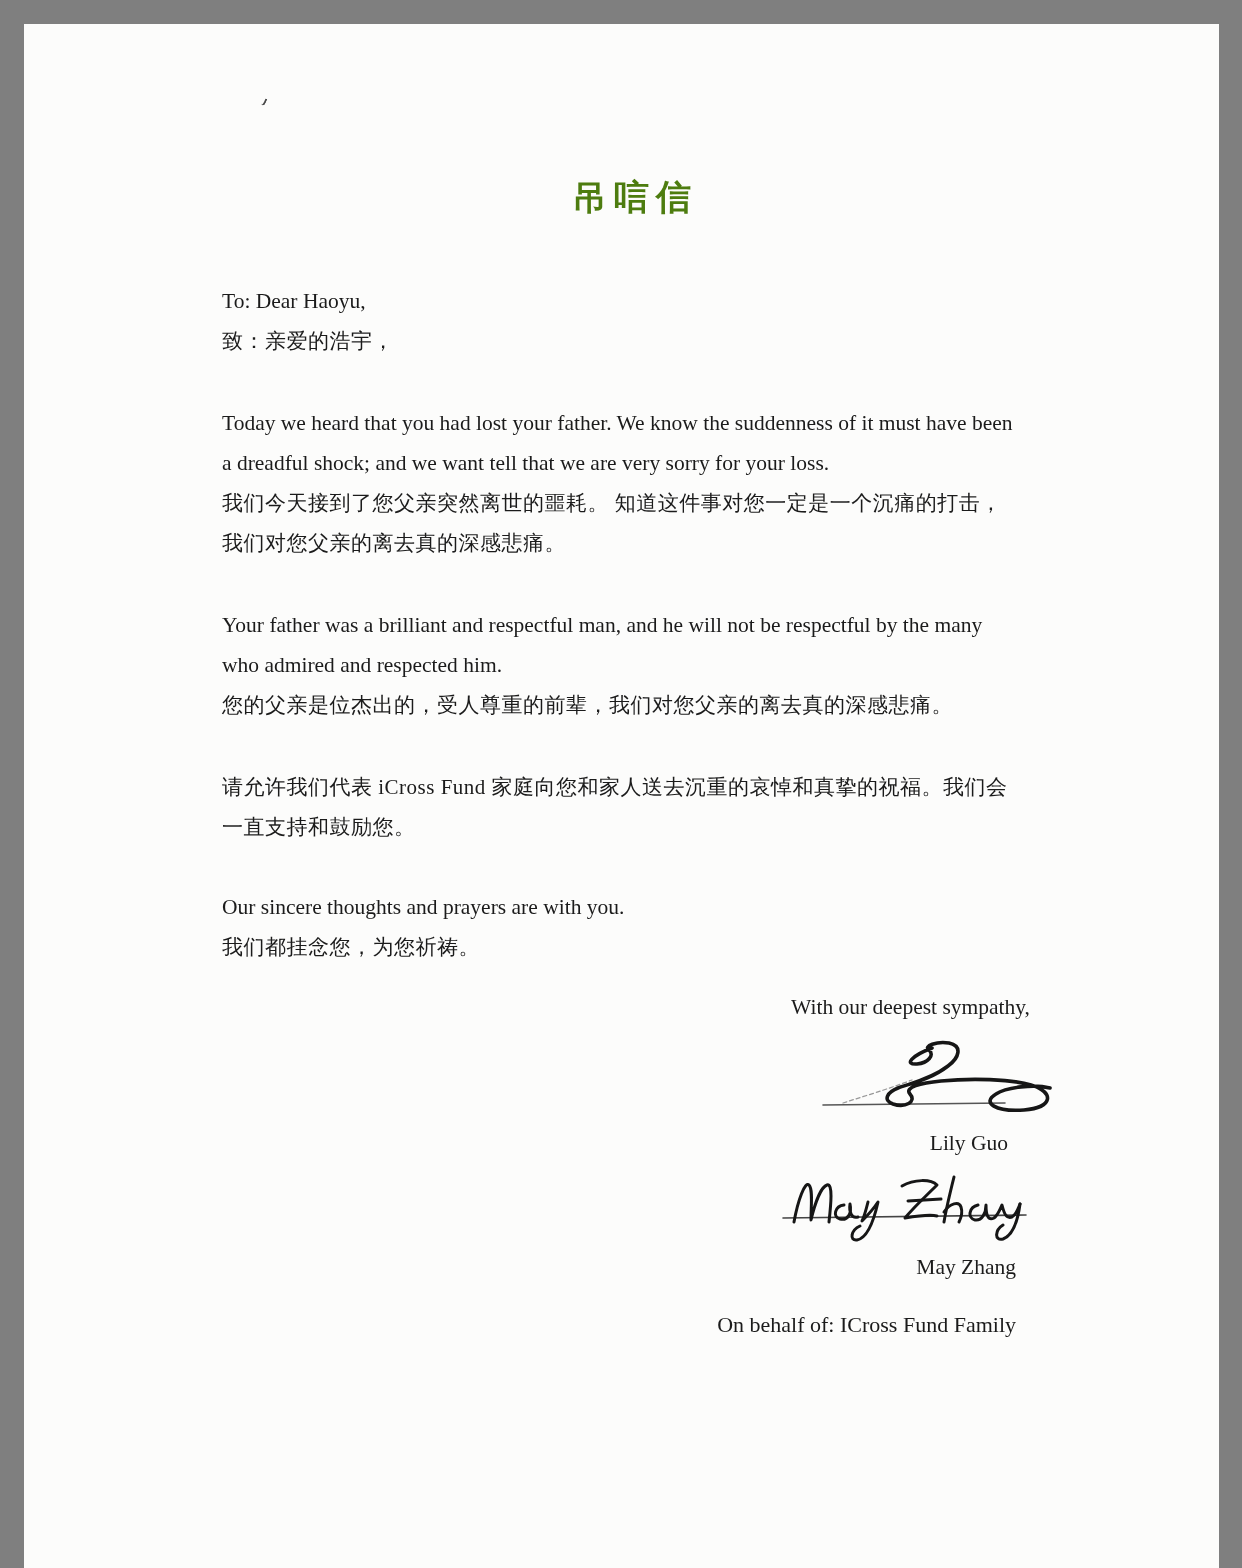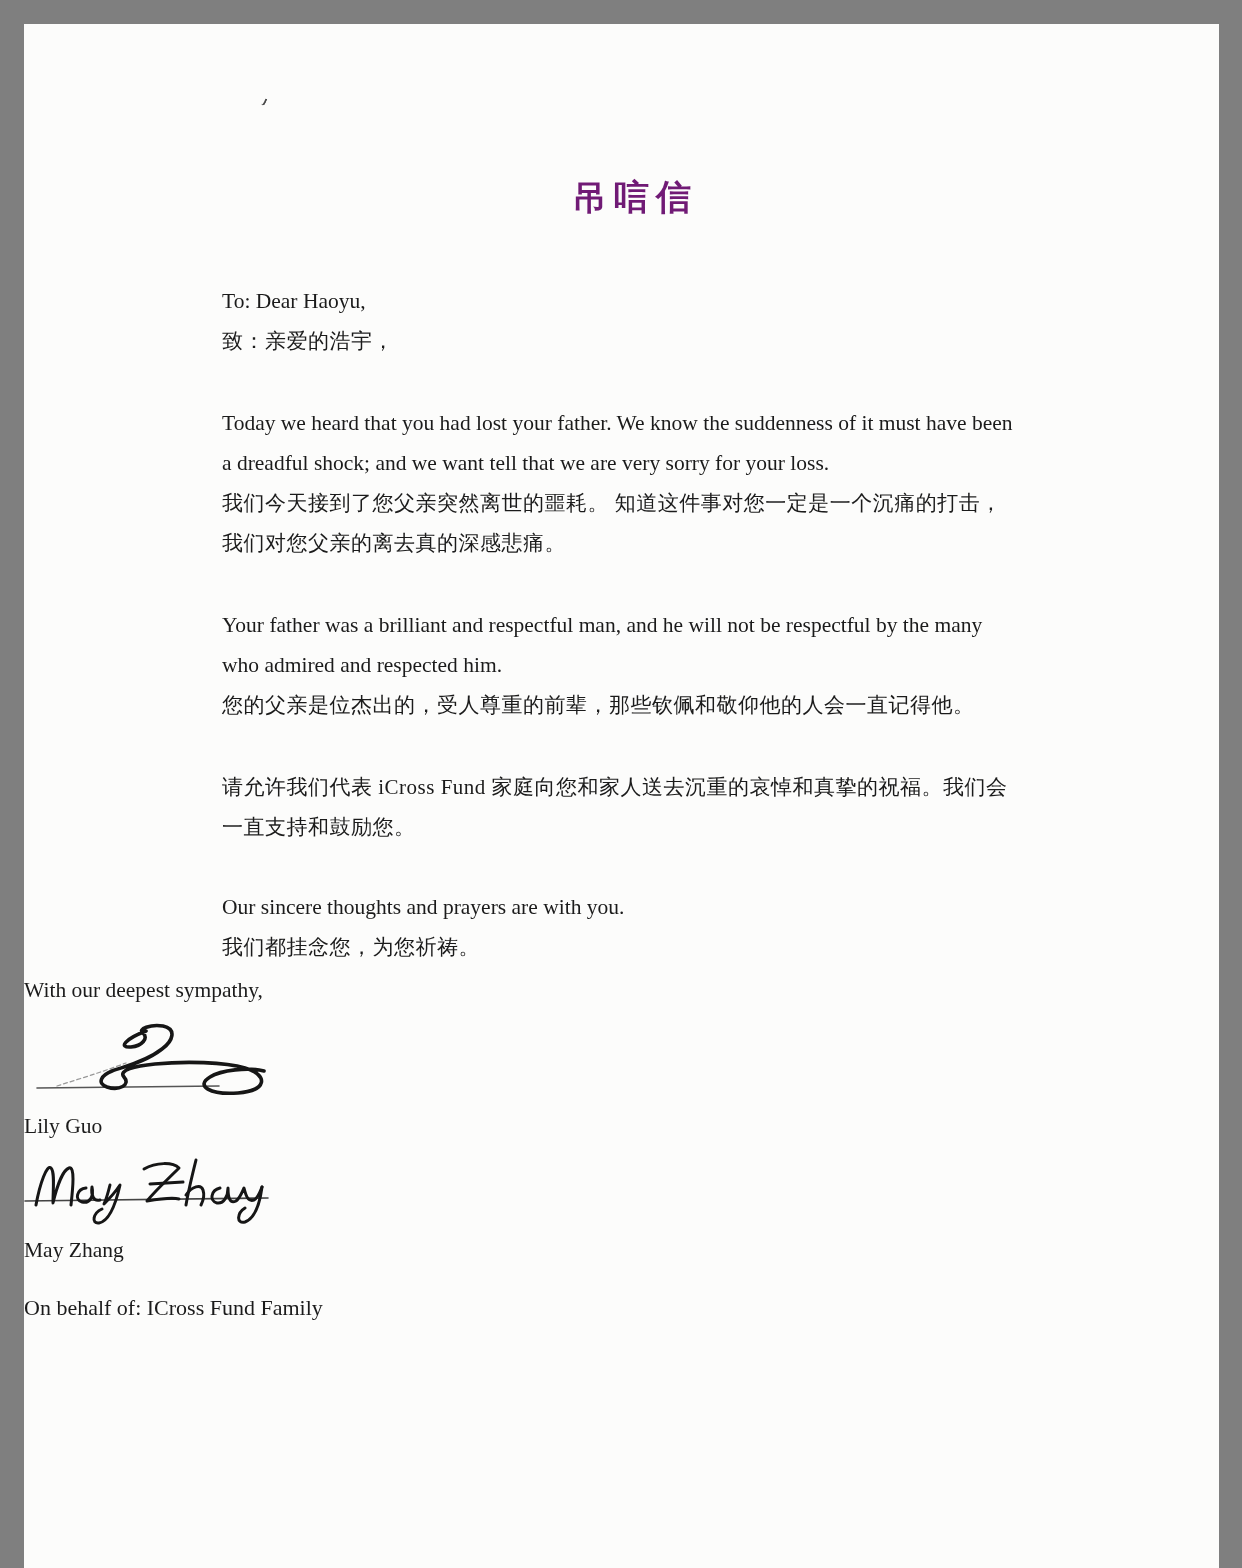--- a/index.html
+++ b/index.html
@@ -28,45 +28,47 @@
     opacity: .85;
   }
 
   .title {
     margin-top: 150px;
     text-align: center;
     font-family: "Liberation Sans", sans-serif;
     font-weight: 700;
     font-size: 35px;
     letter-spacing: 7px;
-    color: #701a75;
+    color: #4d7c0f;
     padding-left: 27px;
   }
 
   .content {
     width: 796px;
     margin-left: 198px;
     font-size: 21.5px;
     line-height: 40px;
   }
 
   .salutation { margin-top: 60px; }
 
   .para { margin-top: 42px; }
   .para.tight { margin-top: 40px; }
 
   .zh { font-size: 21px; letter-spacing: .5px; }
 
   .closing-block {
-    margin-top: 5px;
+    margin-top: 22px;
     padding-right: 189px;
     display: flex;
     flex-direction: column;
+    align-items: flex-end;
     font-size: 21.5px;
     line-height: 36px;
+    padding-left: 44px;
   }
   .closing-line { white-space: nowrap; }
 
   .sig1 { margin-top: 14px; margin-right: -42px; display: block; }
   .sig1-name { margin-top: 6px; margin-right: 22px; }
 
   .sig2 { margin-top: 10px; margin-right: 2px; display: block; }
   .sig2-name { margin-top: 2px; margin-right: 14px; }
 
   .behalf { margin-top: 22px; margin-right: 14px; font-size: 22px; white-space: nowrap; }
@@ -87,21 +89,21 @@
       <div class="zh">致：亲爱的浩宇，</div>
     </div>
 
     <div class="para">
       <div>Today we heard that you had lost your father. We know the suddenness of it must have been a dreadful shock; and we want tell that we are very sorry for your loss.</div>
       <div class="zh">我们今天接到了您父亲突然离世的噩耗。 知道这件事对您一定是一个沉痛的打击，我们对您父亲的离去真的深感悲痛。</div>
     </div>
 
     <div class="para">
       <div>Your father was a brilliant and respectful man, and he will not be respectful by the many who admired and respected him.</div>
-      <div class="zh">您的父亲是位杰出的，受人尊重的前辈，那些钦佩和敬仰他的人会一直记得他。</div>
+      <div class="zh">您的父亲是位杰出的，受人尊重的前辈，我们对您父亲的离去真的深感悲痛。</div>
     </div>
 
     <div class="para">
       <div class="zh">请允许我们代表 iCross Fund 家庭向您和家人送去沉重的哀悼和真挚的祝福。我们会一直支持和鼓励您。</div>
     </div>
 
     <div class="para tight">
       <div>Our sincere thoughts and prayers are with you.</div>
       <div class="zh">我们都挂念您，为您祈祷。</div>
     </div>

